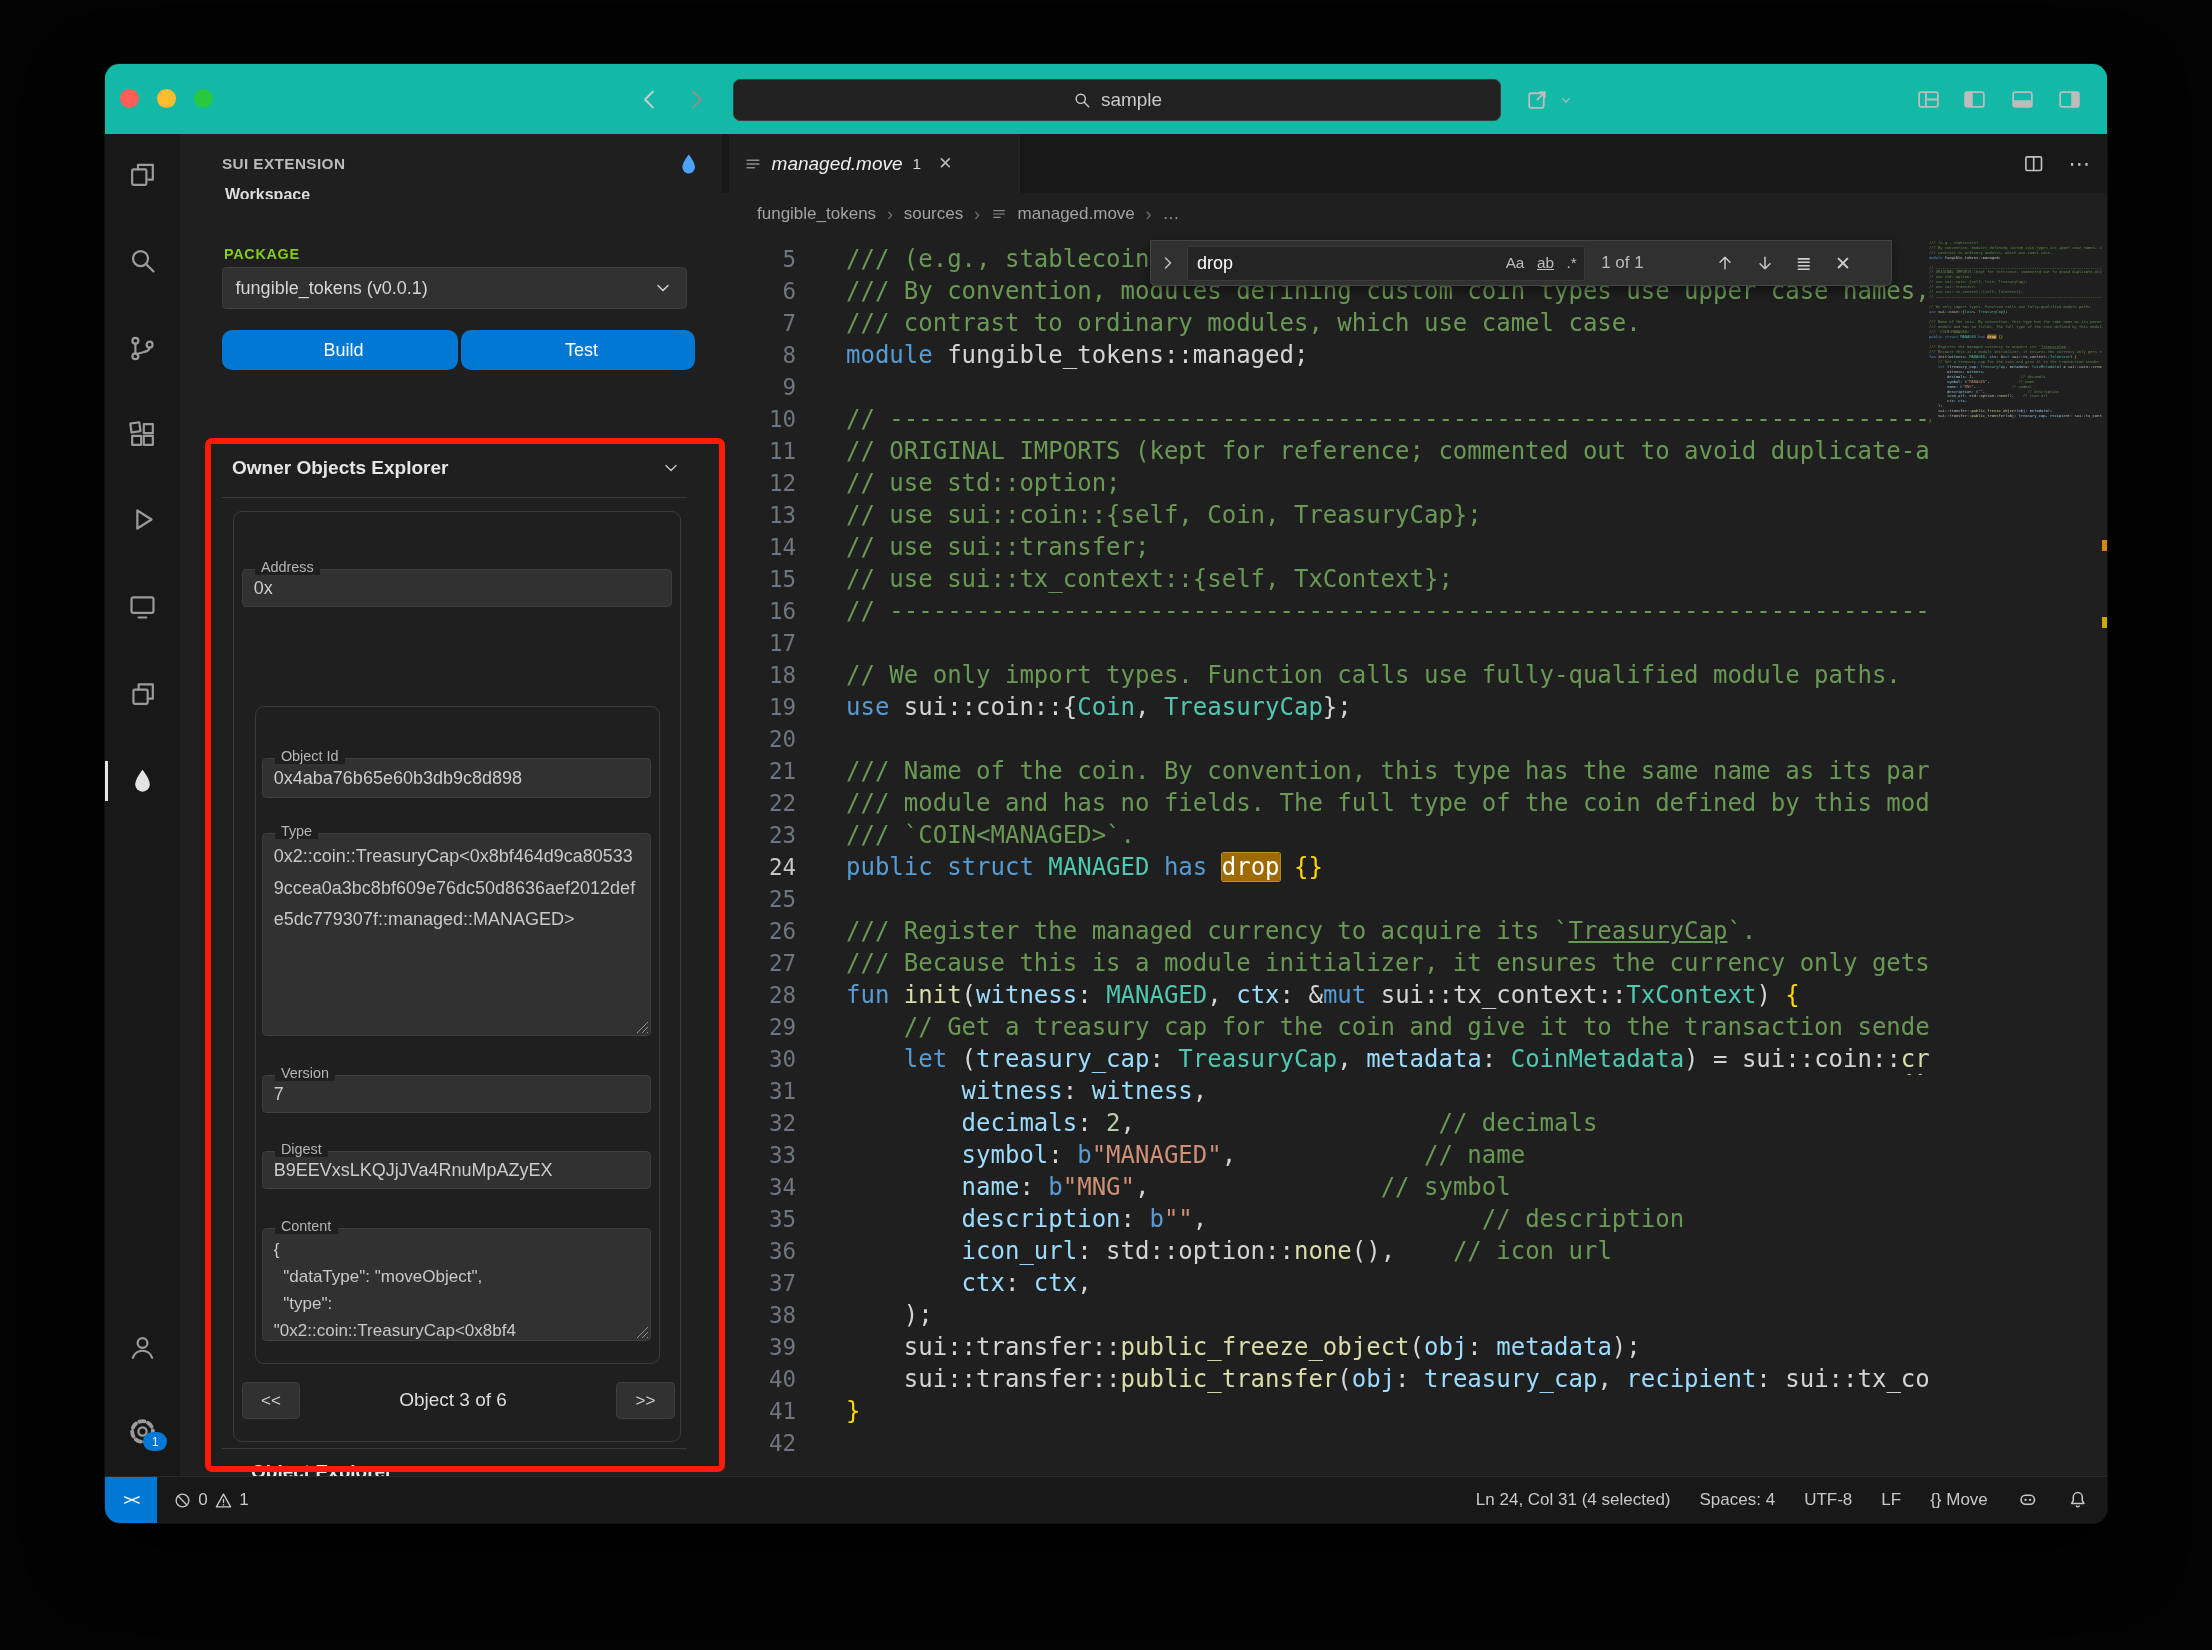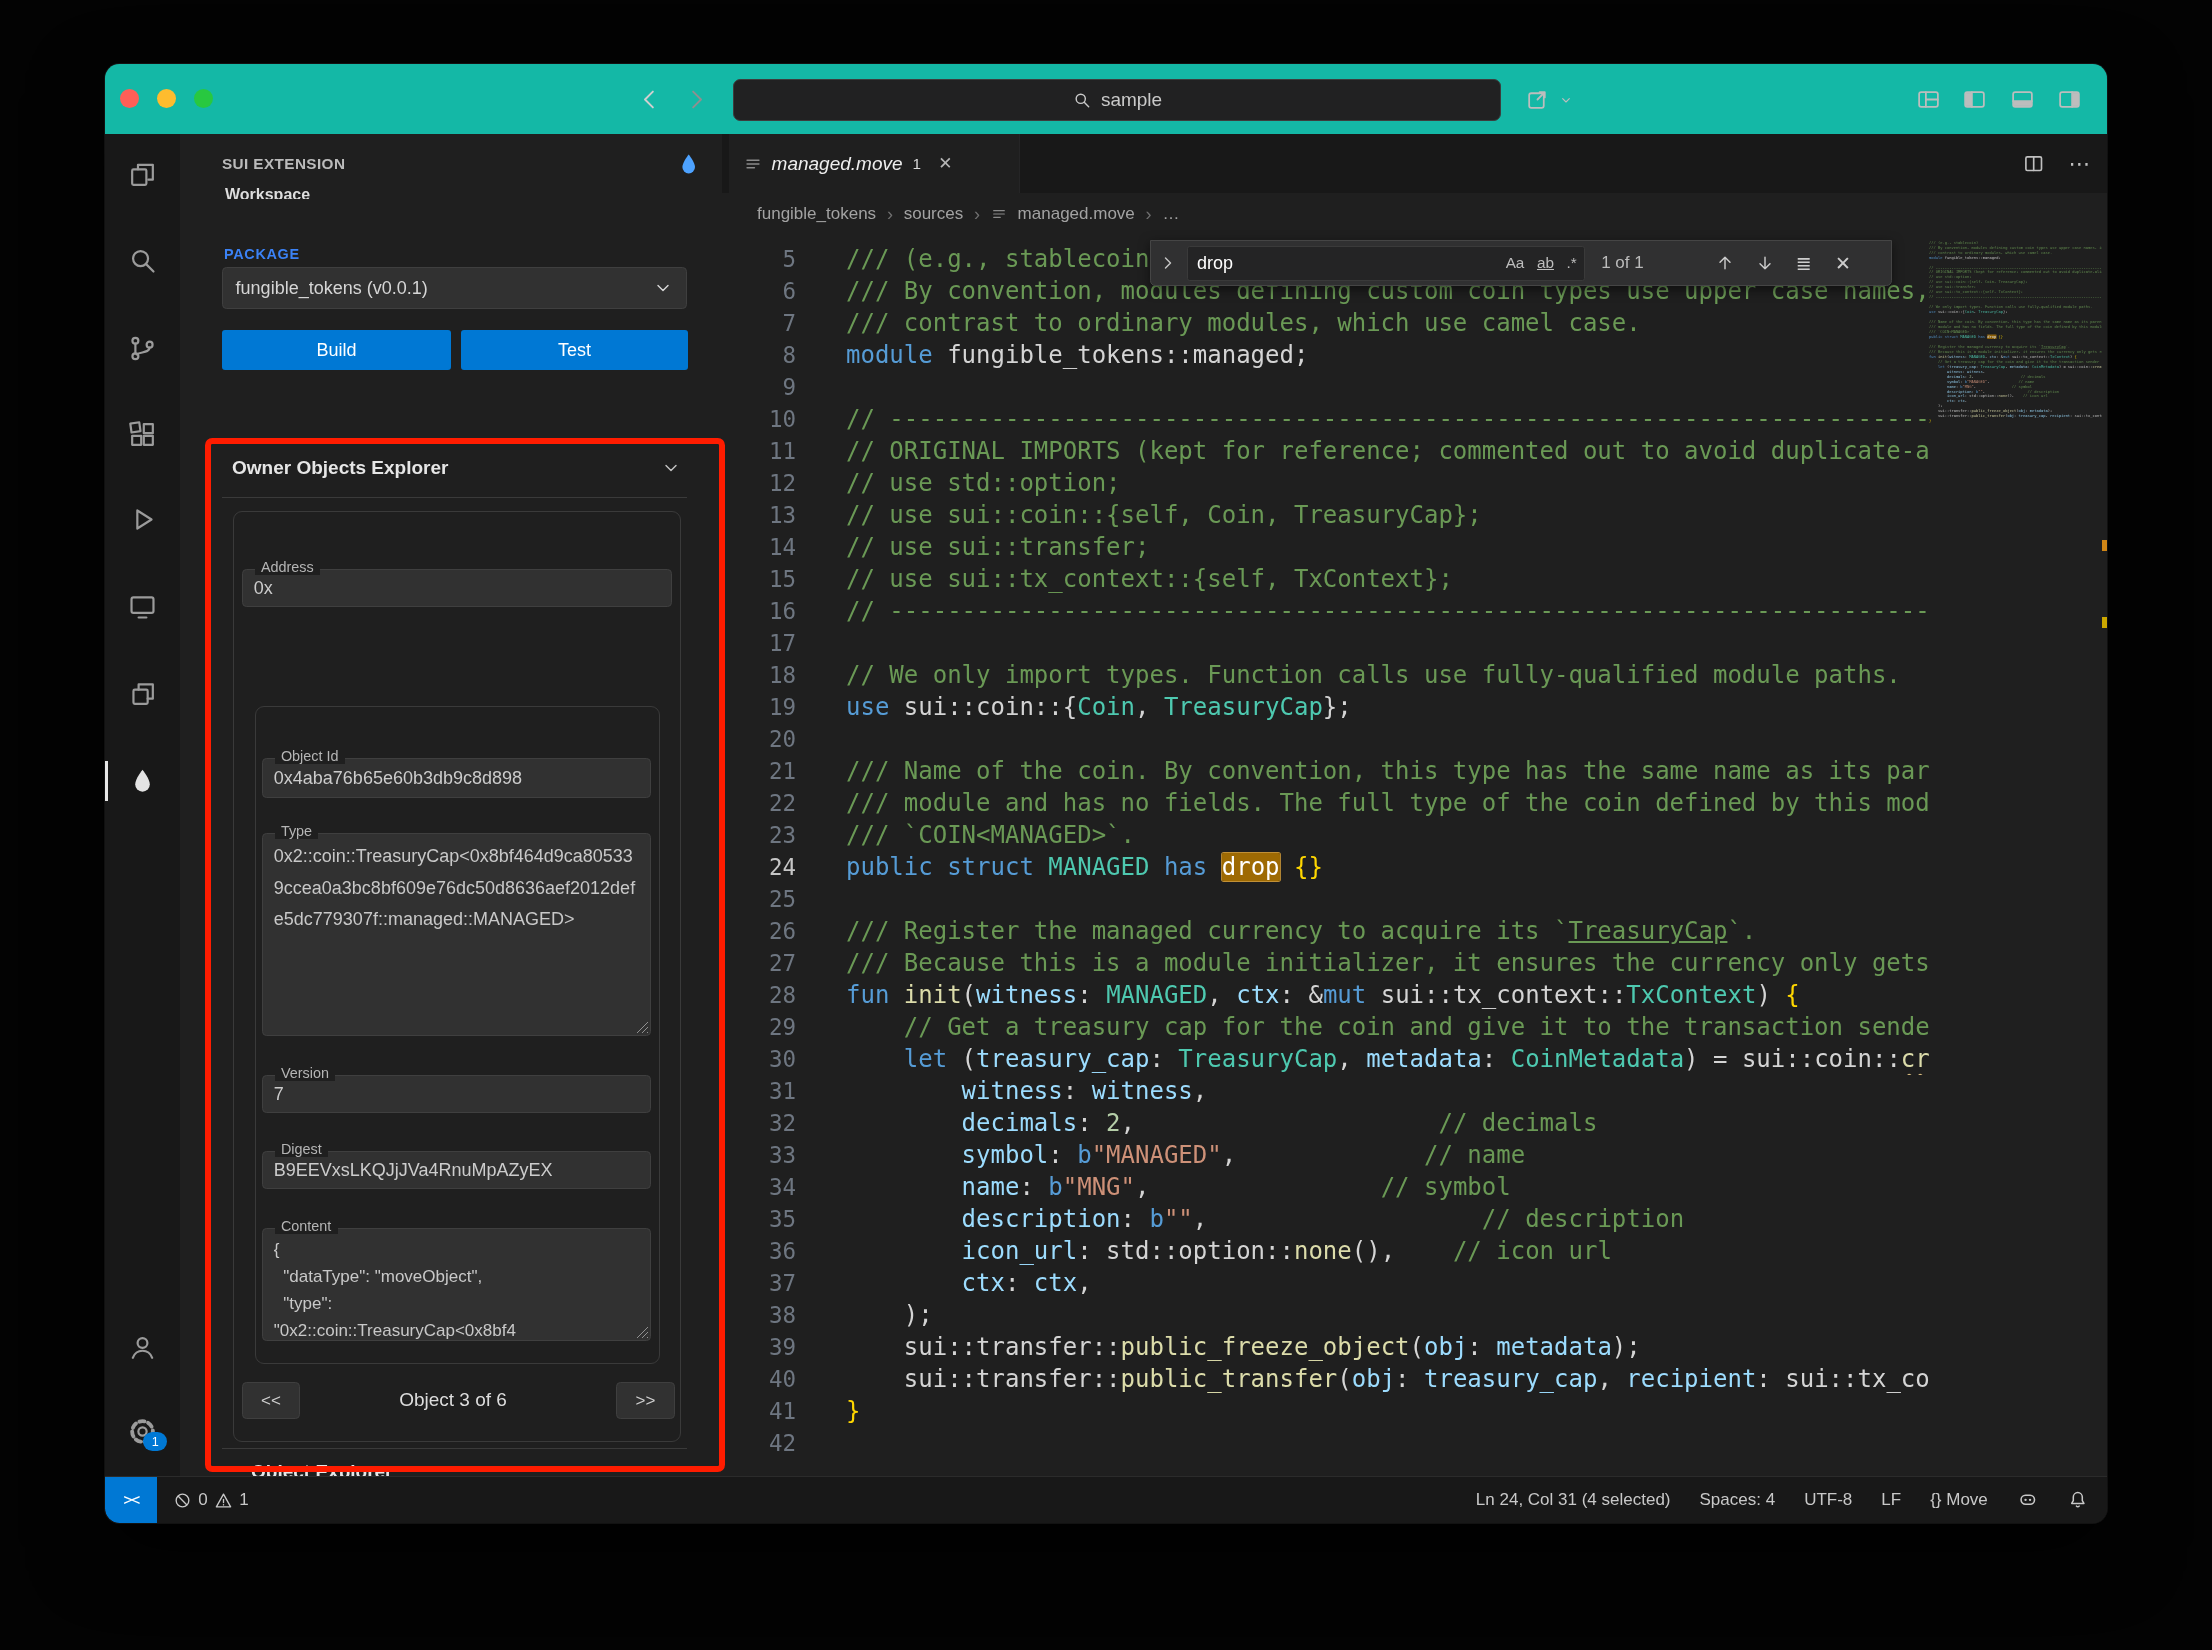--- a/index.html
+++ b/index.html
@@ -26,24 +26,24 @@
   .ab-item.active{color:#e9e9e9;}
   .ab-item.active::before{content:"";position:absolute;left:0;top:1.8px;width:2.7px;height:40px;background:#e7e7e7;}
   .ab-badge{position:absolute;right:12.6px;bottom:1.8px;min-width:19px;height:19px;border-radius:10px;background:#0078d4;color:#fff;
             font-size:12.6px;display:flex;align-items:center;justify-content:center;padding:0 2.7px;}
 
   
   .sidebar{position:absolute;left:75px;top:70px;bottom:46px;width:542px;background:#1f1f1f;overflow:hidden;border-right:0.9px solid #161616;}
   .sb-header{position:absolute;left:42px;top:18px;right:21.6px;display:flex;align-items:center;justify-content:space-between;}
   .sb-title{font-size:15.3px;color:#bbbbbb;letter-spacing:0.4px;font-weight:bold;}
   .sb-workspace{position:absolute;left:45px;top:50px;height:15.3px;overflow:hidden;font-weight:700;font-size:16px;line-height:22.5px;color:#dddddd;}
-  .sb-label{position:absolute;left:44px;top:112px;font-size:14.4px;color:#3b82f6;letter-spacing:0.7px;font-weight:700;}
+  .sb-label{position:absolute;left:44px;top:112px;font-size:14.4px;color:#84cc16;letter-spacing:0.7px;font-weight:700;}
   .sb-select{position:absolute;left:42px;top:133px;width:465px;height:42px;background:#313131;border:0.9px solid #3f3f3f;border-radius:4.5px;
              display:flex;align-items:center;justify-content:space-between;padding:0 12.6px;box-sizing:border-box;color:#d6d6d6;font-size:18px;}
-  .btn{display:flex;align-items:center;justify-content:center;border-radius:3px;font-size:18px;color:#ffffff;cursor:default;}
+  .btn{display:flex;align-items:center;justify-content:center;border-radius:10px;font-size:18px;color:#ffffff;cursor:default;padding-left:7px;}
   .btn.blue{background:#0078d4;}
   .btn.orange{background:#e8a117;}
   .b-build{position:absolute;left:42px;top:196px;width:229px;height:40px;}
   .b-test{position:absolute;left:281px;top:196px;width:227px;height:40px;}
   .b-deploy{position:absolute;left:42px;top:251px;width:465px;height:40px;}
   .sec-head{position:absolute;left:52px;right:41px;display:flex;align-items:center;justify-content:space-between;color:#e6e6e6;font-weight:700;font-size:19px;}
   .sec-head svg{width:20px;height:20px;color:#c2c2c2;}
   .divider{position:absolute;left:42px;width:465px;height:0.9px;background:#3a3a3a;}
   .panelbox{position:absolute;border:0.9px solid #3a3a3a;border-radius:9px;}
   .fld{position:absolute;}

